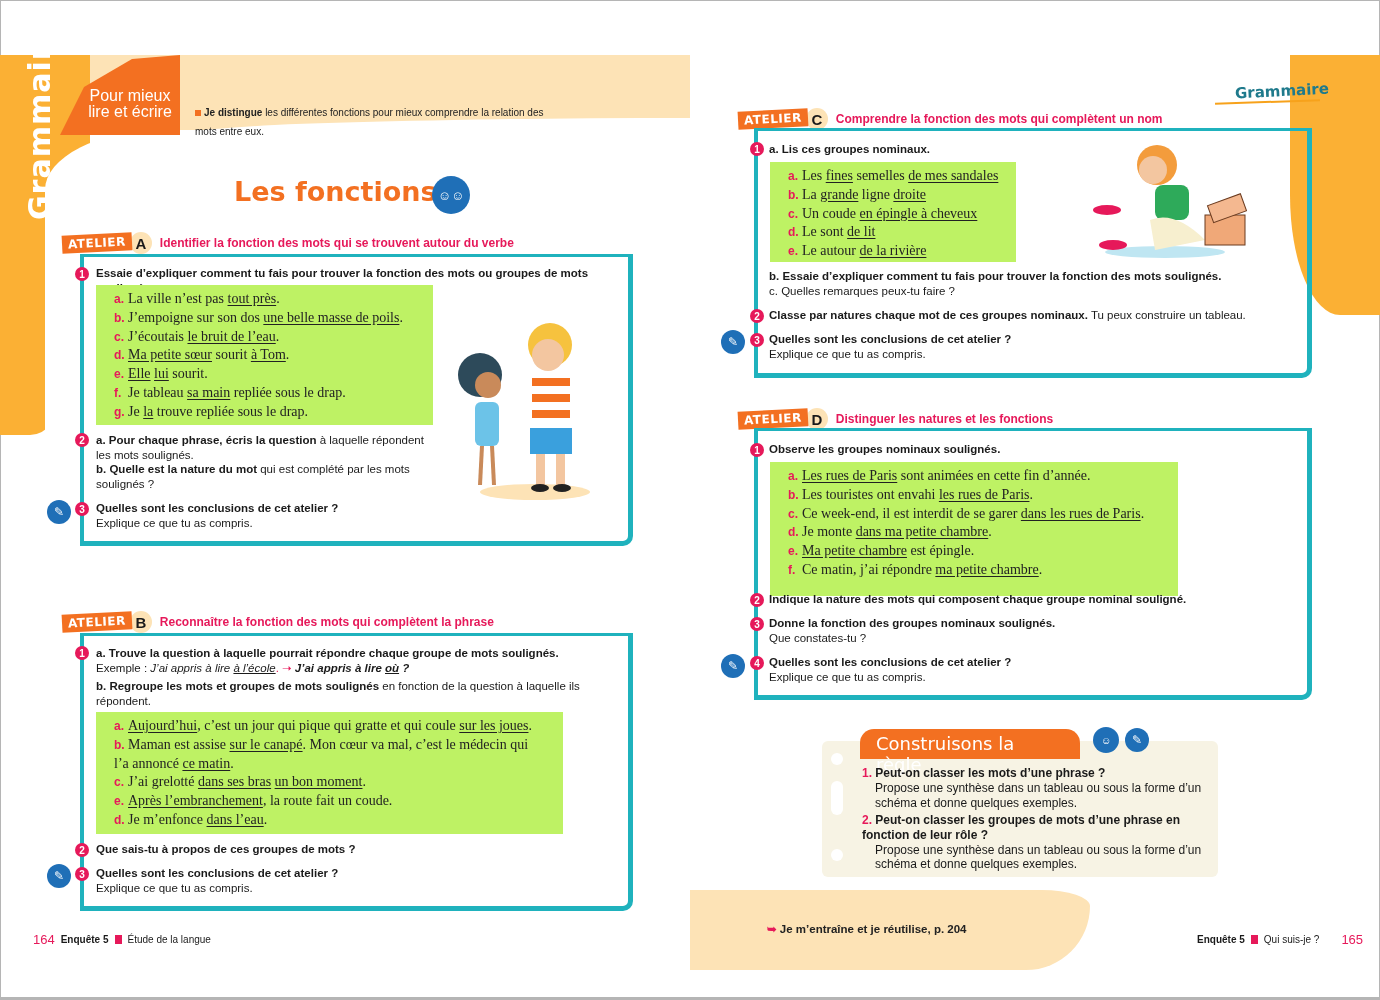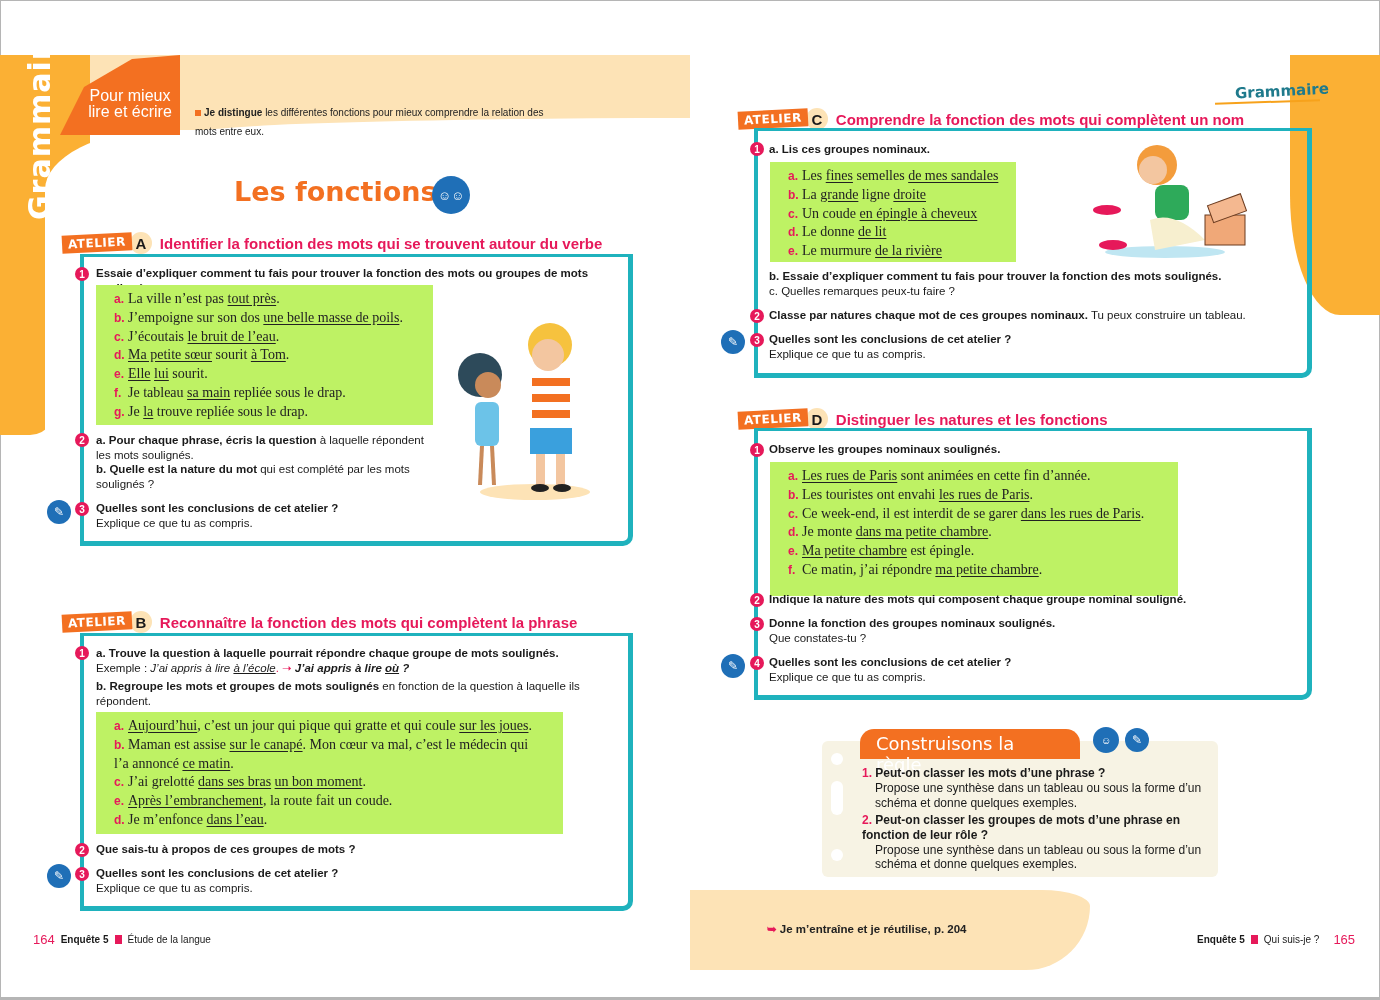--- a/index.html
+++ b/index.html
@@ -32,21 +32,21 @@
         font-size: 13px; display: flex; align-items: center; justify-content: center; }
   .logo-pen { position: absolute; width: 24px; height: 24px; border-radius: 50%; background: #1f6fb7; color: #fff;
         font-size: 12px; display: flex; align-items: center; justify-content: center; }
 
   
   .atelier-head { position: absolute; display: flex; align-items: center; height: 22px; }
   .atelier-tag { background: #f37021; color: #fff; font-weight: bold; font-size: 12px; padding: 2px 6px; transform: rotate(-3deg);
         font-family: "DejaVu Sans", sans-serif; letter-spacing: 0.5px; }
   .atelier-letter { width: 22px; height: 22px; border-radius: 50%; background: #fde3b6; color: #1a1a1a; font-weight: bold; font-size: 15px;
         display: flex; align-items: center; justify-content: center; margin-left: -2px; }
-  .atelier-title { color: #e6195a; font-weight: bold; font-size: 15px; margin-left: 8px; white-space: nowrap; }
+  .atelier-title { color: #e6195a; font-weight: bold; font-size: 12px; margin-left: 8px; white-space: nowrap; }
   .box { position: absolute; border-left: 4px solid #1fb2bd; border-top: 3px solid #1fb2bd; border-right: 5px solid #1fb2bd;
         border-bottom: 5px solid #1fb2bd; border-bottom-right-radius: 10px; }
   .q { position: absolute; font-size: 11.5px; line-height: 14.5px; }
   .q b { font-weight: bold; }
   .num { position: absolute; width: 14px; height: 14px; border-radius: 50%; background: #e6195a; color: #fff; font-size: 10px; font-weight: bold;
         display: flex; align-items: center; justify-content: center; }
   .excerpt { position: absolute; background: #bef264; padding: 5px 10px 6px 18px; }
   .ex-line { font-family: "Liberation Serif", serif; font-size: 14px; line-height: 18.8px; color: #222; }
   .ex-line .lt { color: #e6195a; font-family: "Liberation Sans", sans-serif; font-weight: bold; font-size: 12px; display: inline-block; width: 14px; }
   .ex-line u { text-decoration: underline; text-underline-offset: 2px; }
@@ -194,22 +194,22 @@
   <span class="atelier-letter">C</span>
   <span class="atelier-title">Comprendre la fonction des mots qui complètent un nom</span>
 </div>
 <div class="box" style="left:754px; top:128px; width:558px; height:250px;"></div>
 <div class="num" style="left:750px; top:142px;">1</div>
 <div class="q" style="left:769px; top:142px; width:300px;"><b>a.  Lis ces groupes nominaux.</b></div>
 <div class="excerpt" id="exC" style="left:770px; top:162px; width:246px; height:100px;">
     <div class="ex-line"><span class="lt">a.</span><span>Les </span><u>fines</u><span> semelles </span><u>de mes sandales</u></div>
     <div class="ex-line"><span class="lt">b.</span><span>La </span><u>grande</u><span> ligne </span><u>droite</u></div>
     <div class="ex-line"><span class="lt">c.</span><span>Un coude </span><u>en épingle à cheveux</u></div>
-    <div class="ex-line"><span class="lt">d.</span><span>Le donne </span><u>de lit</u></div>
-    <div class="ex-line"><span class="lt">e.</span><span>Le murmure </span><u>de la rivière</u></div>
+    <div class="ex-line"><span class="lt">d.</span><span>Le sont </span><u>de lit</u></div>
+    <div class="ex-line"><span class="lt">e.</span><span>Le autour </span><u>de la rivière</u></div>
   </div>
 <div class="kid" style="left:1085px; top:140px;">
   <svg width="170" height="125" viewBox="0 0 170 125">
     <ellipse cx="80" cy="112" rx="60" ry="6" fill="#bfe6f2"></ellipse>
     <circle cx="72" cy="25" r="20" fill="#f39c3c"></circle>
     <circle cx="68" cy="30" r="14" fill="#f3c6a0"></circle>
     <rect x="70" y="45" width="34" height="35" rx="8" fill="#2eaa5a"></rect>
     <path d="M65 80 Q90 70 120 100 L70 110 Z" fill="#f7efcf"></path>
     <ellipse cx="22" cy="70" rx="14" ry="5" fill="#e6195a"></ellipse>
     <ellipse cx="28" cy="105" rx="14" ry="5" fill="#e6195a"></ellipse>
@@ -279,14 +279,14 @@
 
 <div class="bottom-blob"></div>
 <div class="bottom-link">
   <span class="arr">➥</span> <span>Je m’entraîne et je réutilise, p. 204</span>
 </div>
 
 <div class="footer" style="left:1197px;">
   <span class="enq">Enquête 5</span>
   <span class="sq"></span>
   <span>Qui suis-je ?</span>
-  <span class="pg" style="margin-left:8px">165</span>
+  <span class="pg" style="margin-left:16px">165</span>
 </div>
 
 </body></html>

